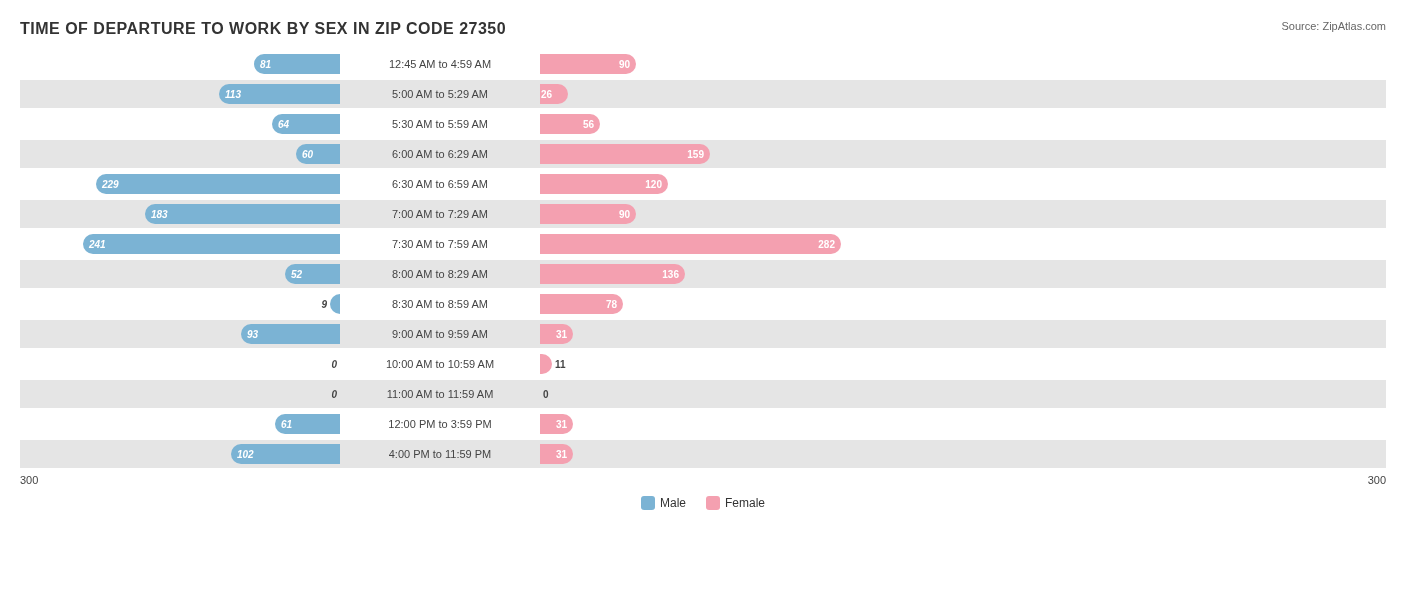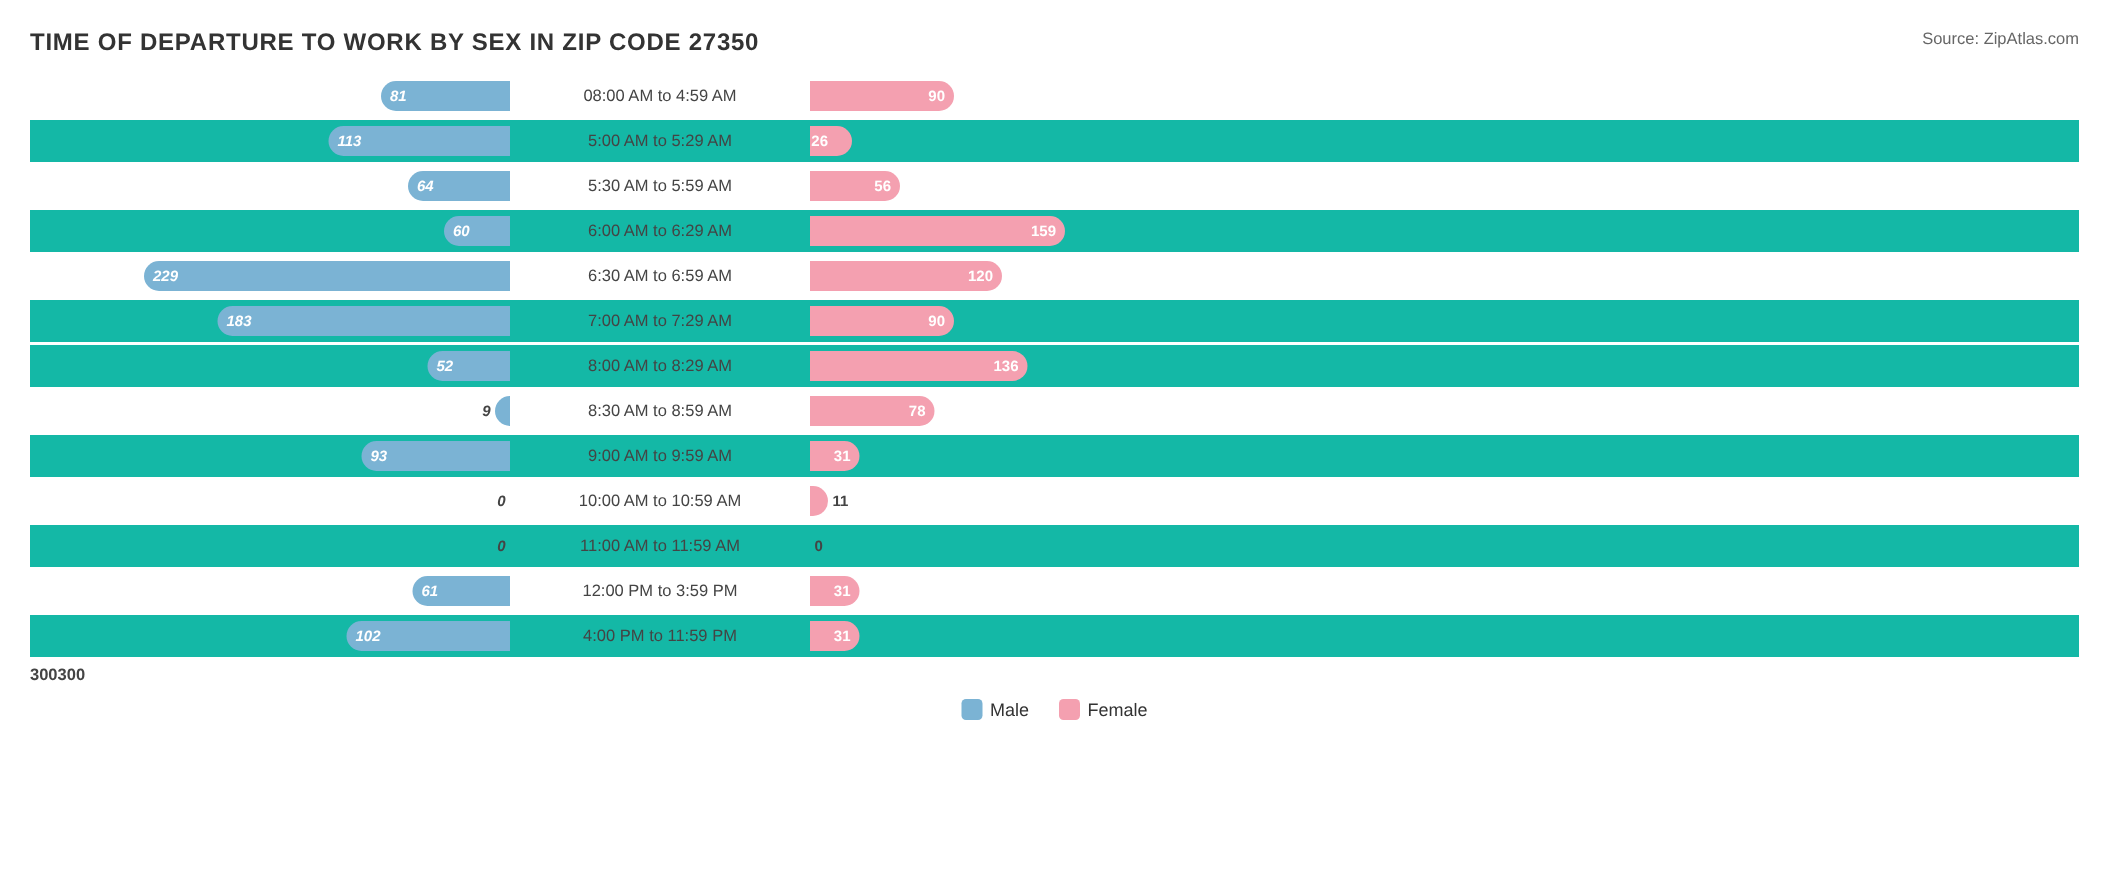--- a/index.html
+++ b/index.html
@@ -82,24 +82,23 @@
     .val-label-right {
       font-size: 10px;
       color: #fff;
       font-weight: bold;
       position: absolute;
       right: 6px;
       white-space: nowrap;
     }
     .axis-labels {
       display: flex;
-      justify-content: flex-start;
+      justify-content: space-between;
       padding: 4px 0;
       position: relative;
-      font-weight: bold;
     }
     .axis-val {
       font-size: 11px;
       color: #444;
     }
     .legend {
       display: flex;
       justify-content: center;
       gap: 20px;
       margin-top: 6px;
@@ -117,38 +116,38 @@
       border-radius: 3px;
     }
     .row-wrapper {
       display: flex;
       align-items: center;
       width: 100%;
       height: 28px;
       margin-bottom: 2px;
     }
     .row-wrapper.stripe {
-      background: #14b8a6;
+      background: #e5e5e5;
     }
   </style>
 </head>
 <body>
 
 <div class="chart-container">
   <div class="chart-title">TIME OF DEPARTURE TO WORK BY SEX IN ZIP CODE 27350</div>
   <div class="source-text">Source: ZipAtlas.com</div>
 
   <div id="bars-area">
       <div class="row-wrapper">
         <div class="left-section">
           <div class="bar-male" style="width: 86px; border-radius: 10px 0px 0px 10px;">
             <span class="val-label-left" style="left: 6px; color: rgb(255, 255, 255);">81</span>
           </div>
         </div>
-        <div class="label-col">08:00 AM to 4:59 AM</div>
+        <div class="label-col">12:45 AM to 4:59 AM</div>
         <div class="right-section">
           <div class="bar-female" style="width: 96px; border-radius: 0px 10px 10px 0px;">
             <span class="val-label-right" style="right: 6px; color: rgb(255, 255, 255);">90</span>
           </div>
         </div>
       </div>
       <div class="row-wrapper stripe">
         <div class="left-section">
           <div class="bar-male" style="width: 121px; border-radius: 10px 0px 0px 10px;">
             <span class="val-label-left" style="left: 6px; color: rgb(255, 255, 255);">113</span>
@@ -203,20 +202,33 @@
       <div class="row-wrapper stripe">
         <div class="left-section">
           <div class="bar-male" style="width: 195px; border-radius: 10px 0px 0px 10px;">
             <span class="val-label-left" style="left: 6px; color: rgb(255, 255, 255);">183</span>
           </div>
         </div>
         <div class="label-col">7:00 AM to 7:29 AM</div>
         <div class="right-section">
           <div class="bar-female" style="width: 96px; border-radius: 0px 10px 10px 0px;">
             <span class="val-label-right" style="right: 6px; color: rgb(255, 255, 255);">90</span>
+          </div>
+        </div>
+      </div>
+      <div class="row-wrapper">
+        <div class="left-section">
+          <div class="bar-male" style="width: 257px; border-radius: 10px 0px 0px 10px;">
+            <span class="val-label-left" style="left: 6px; color: rgb(255, 255, 255);">241</span>
+          </div>
+        </div>
+        <div class="label-col">7:30 AM to 7:59 AM</div>
+        <div class="right-section">
+          <div class="bar-female" style="width: 301px; border-radius: 0px 10px 10px 0px;">
+            <span class="val-label-right" style="right: 6px; color: rgb(255, 255, 255);">282</span>
           </div>
         </div>
       </div>
       <div class="row-wrapper stripe">
         <div class="left-section">
           <div class="bar-male" style="width: 55px; border-radius: 10px 0px 0px 10px;">
             <span class="val-label-left" style="left: 6px; color: rgb(255, 255, 255);">52</span>
           </div>
         </div>
         <div class="label-col">8:00 AM to 8:29 AM</div>

